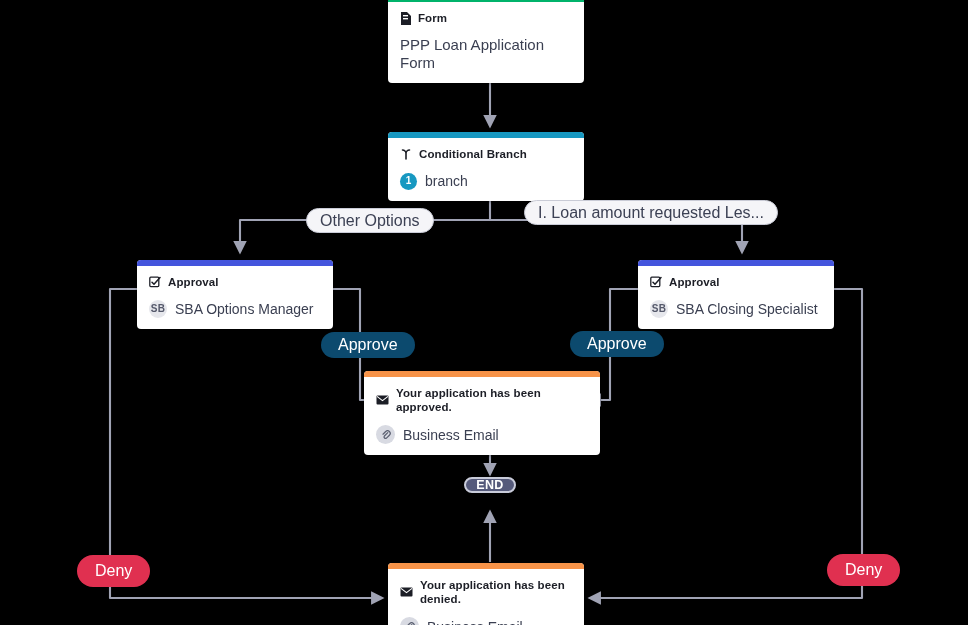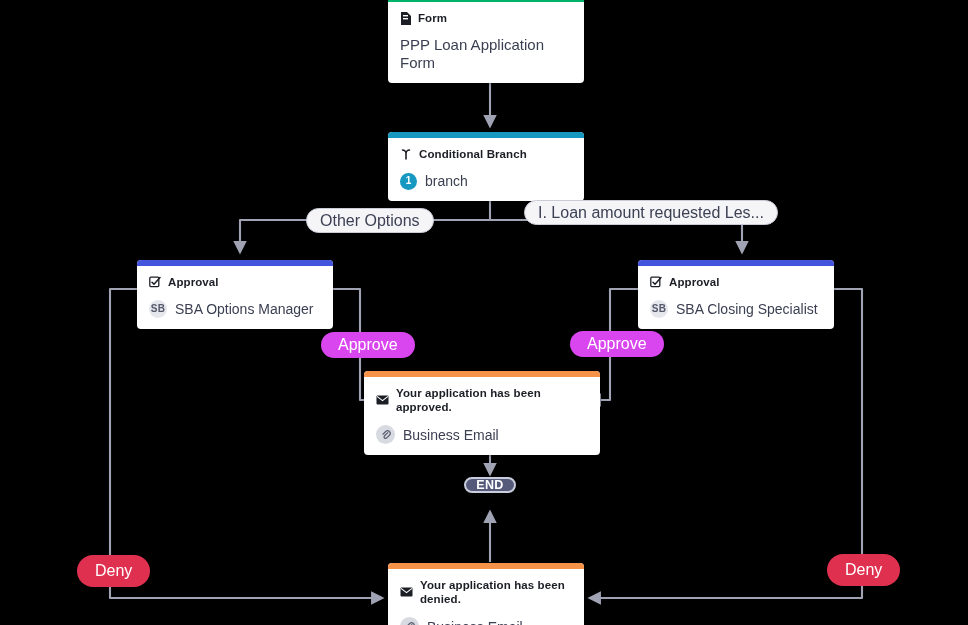--- a/index.html
+++ b/index.html
@@ -63,21 +63,21 @@
     border-radius: 999px;
     font-size: 16px;
     white-space: nowrap;
     z-index: 6;
   }
   .pill.label {
     background: #f5f5f8; color: #3c4154;
     border: 1px solid #c9cbd6;
     height: 25px; padding: 0 13px;
   }
-  .pill.approve { background: #d946ef; color: #ffffff; height: 26px; padding: 0 17px; }
+  .pill.approve { background: #0c4a6e; color: #ffffff; height: 26px; padding: 0 17px; }
   .pill.deny    { background: #e03050; color: #ffffff; height: 27px; padding: 16px 18px; }
 
   .end-node {
     position: absolute;
     display: flex; align-items: center; justify-content: center;
     width: 52px; height: 16px;
     border-radius: 999px;
     background: #555a7b;
     border: 2px solid #c9ccda;
     color: #ffffff; font-size: 12.5px; font-weight: bold;

